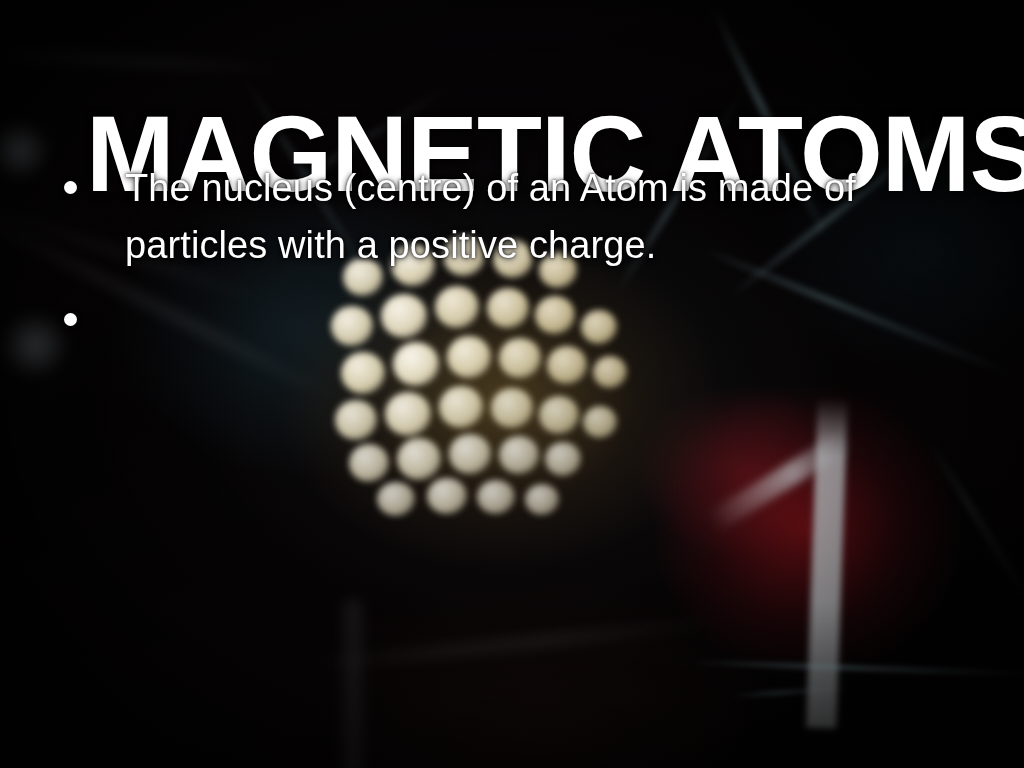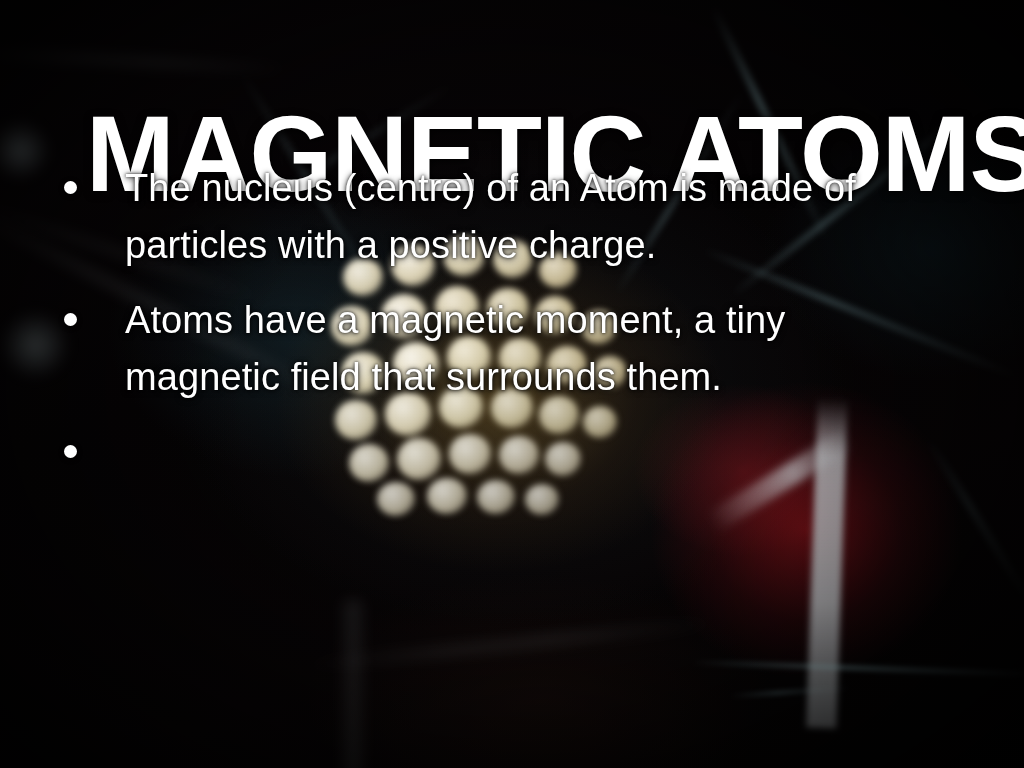--- a/index.html
+++ b/index.html
@@ -168,24 +168,20 @@
 
     <h1 class="slide-title">MAGNETIC ATOMS</h1>
 
     <ul class="bullets">
 
       <li class="bullet-item">
         <span class="dot"></span>
         <span class="bullet-text">The nucleus (centre) of an Atom is made of particles with a positive charge.</span>
       </li>
 
-      <li class="bullet-item">
-        <span class="dot"></span>
-        <span class="bullet-text">Atoms have a magnetic moment, a tiny magnetic field that surrounds them.</span>
-      </li>
 
       <li class="bullet-item">
         <span class="dot"></span>
       </li>
 
     </ul>
   </div>
 </div>
 
 </body></html>

